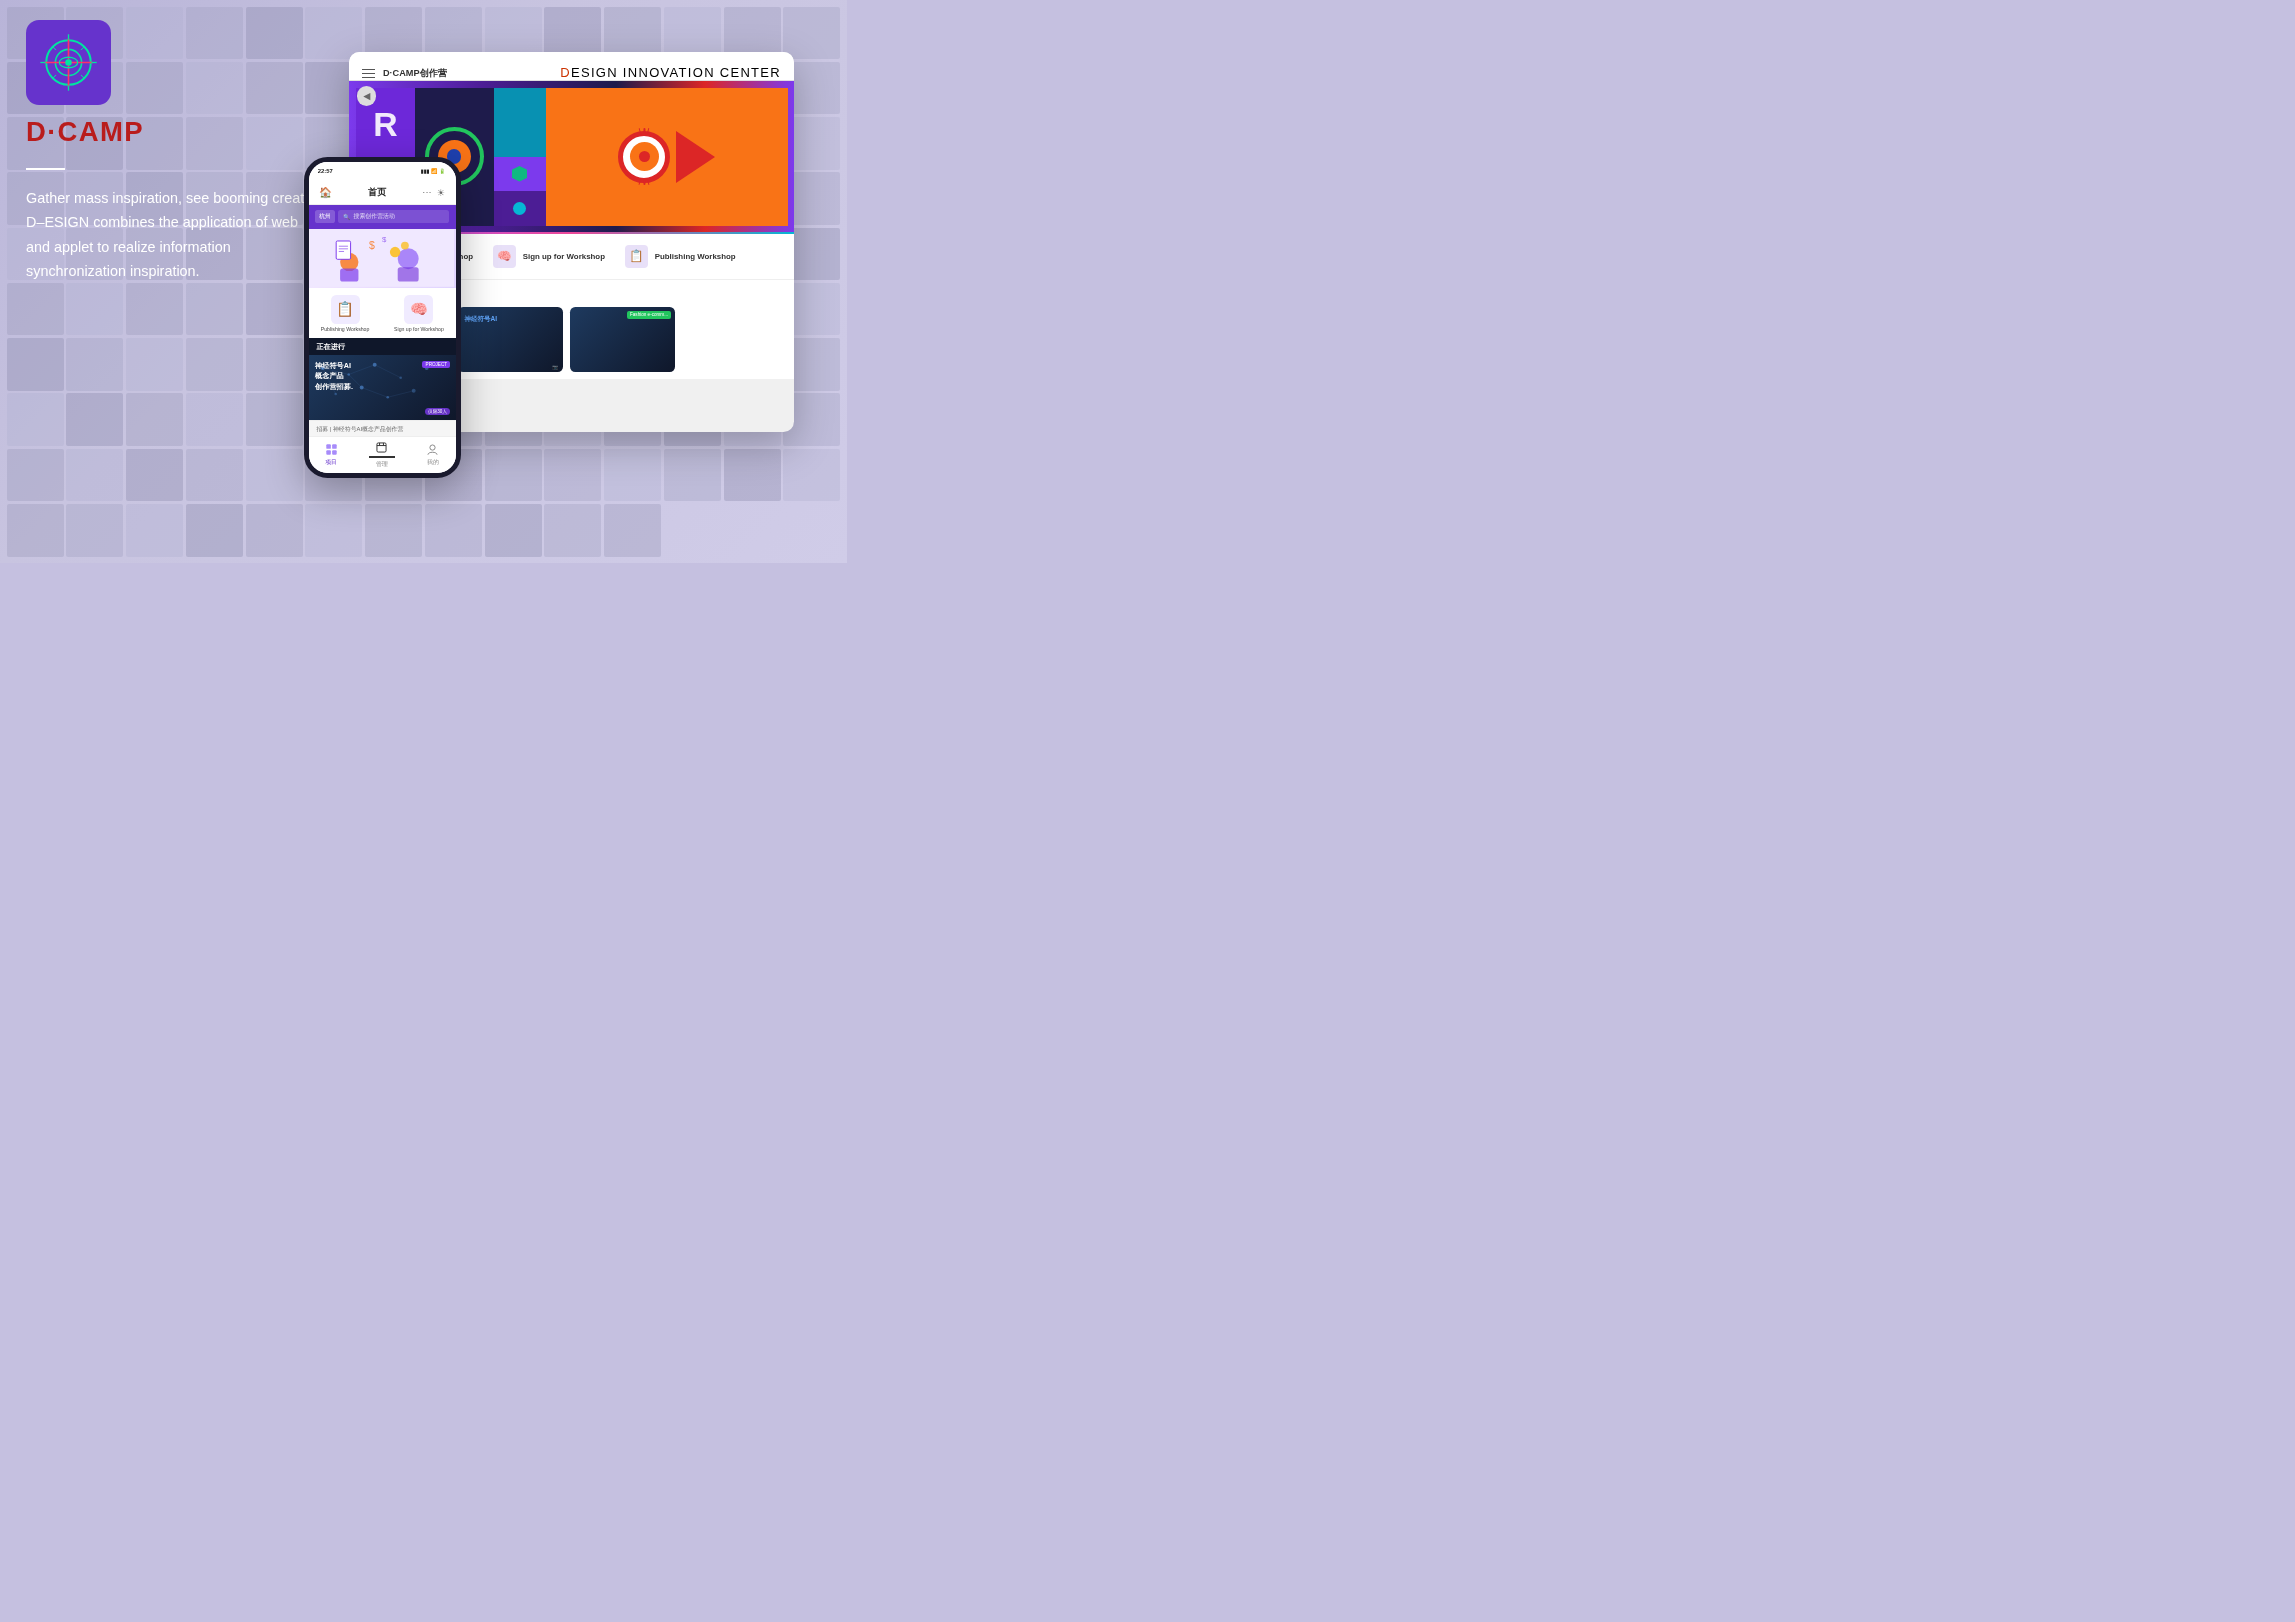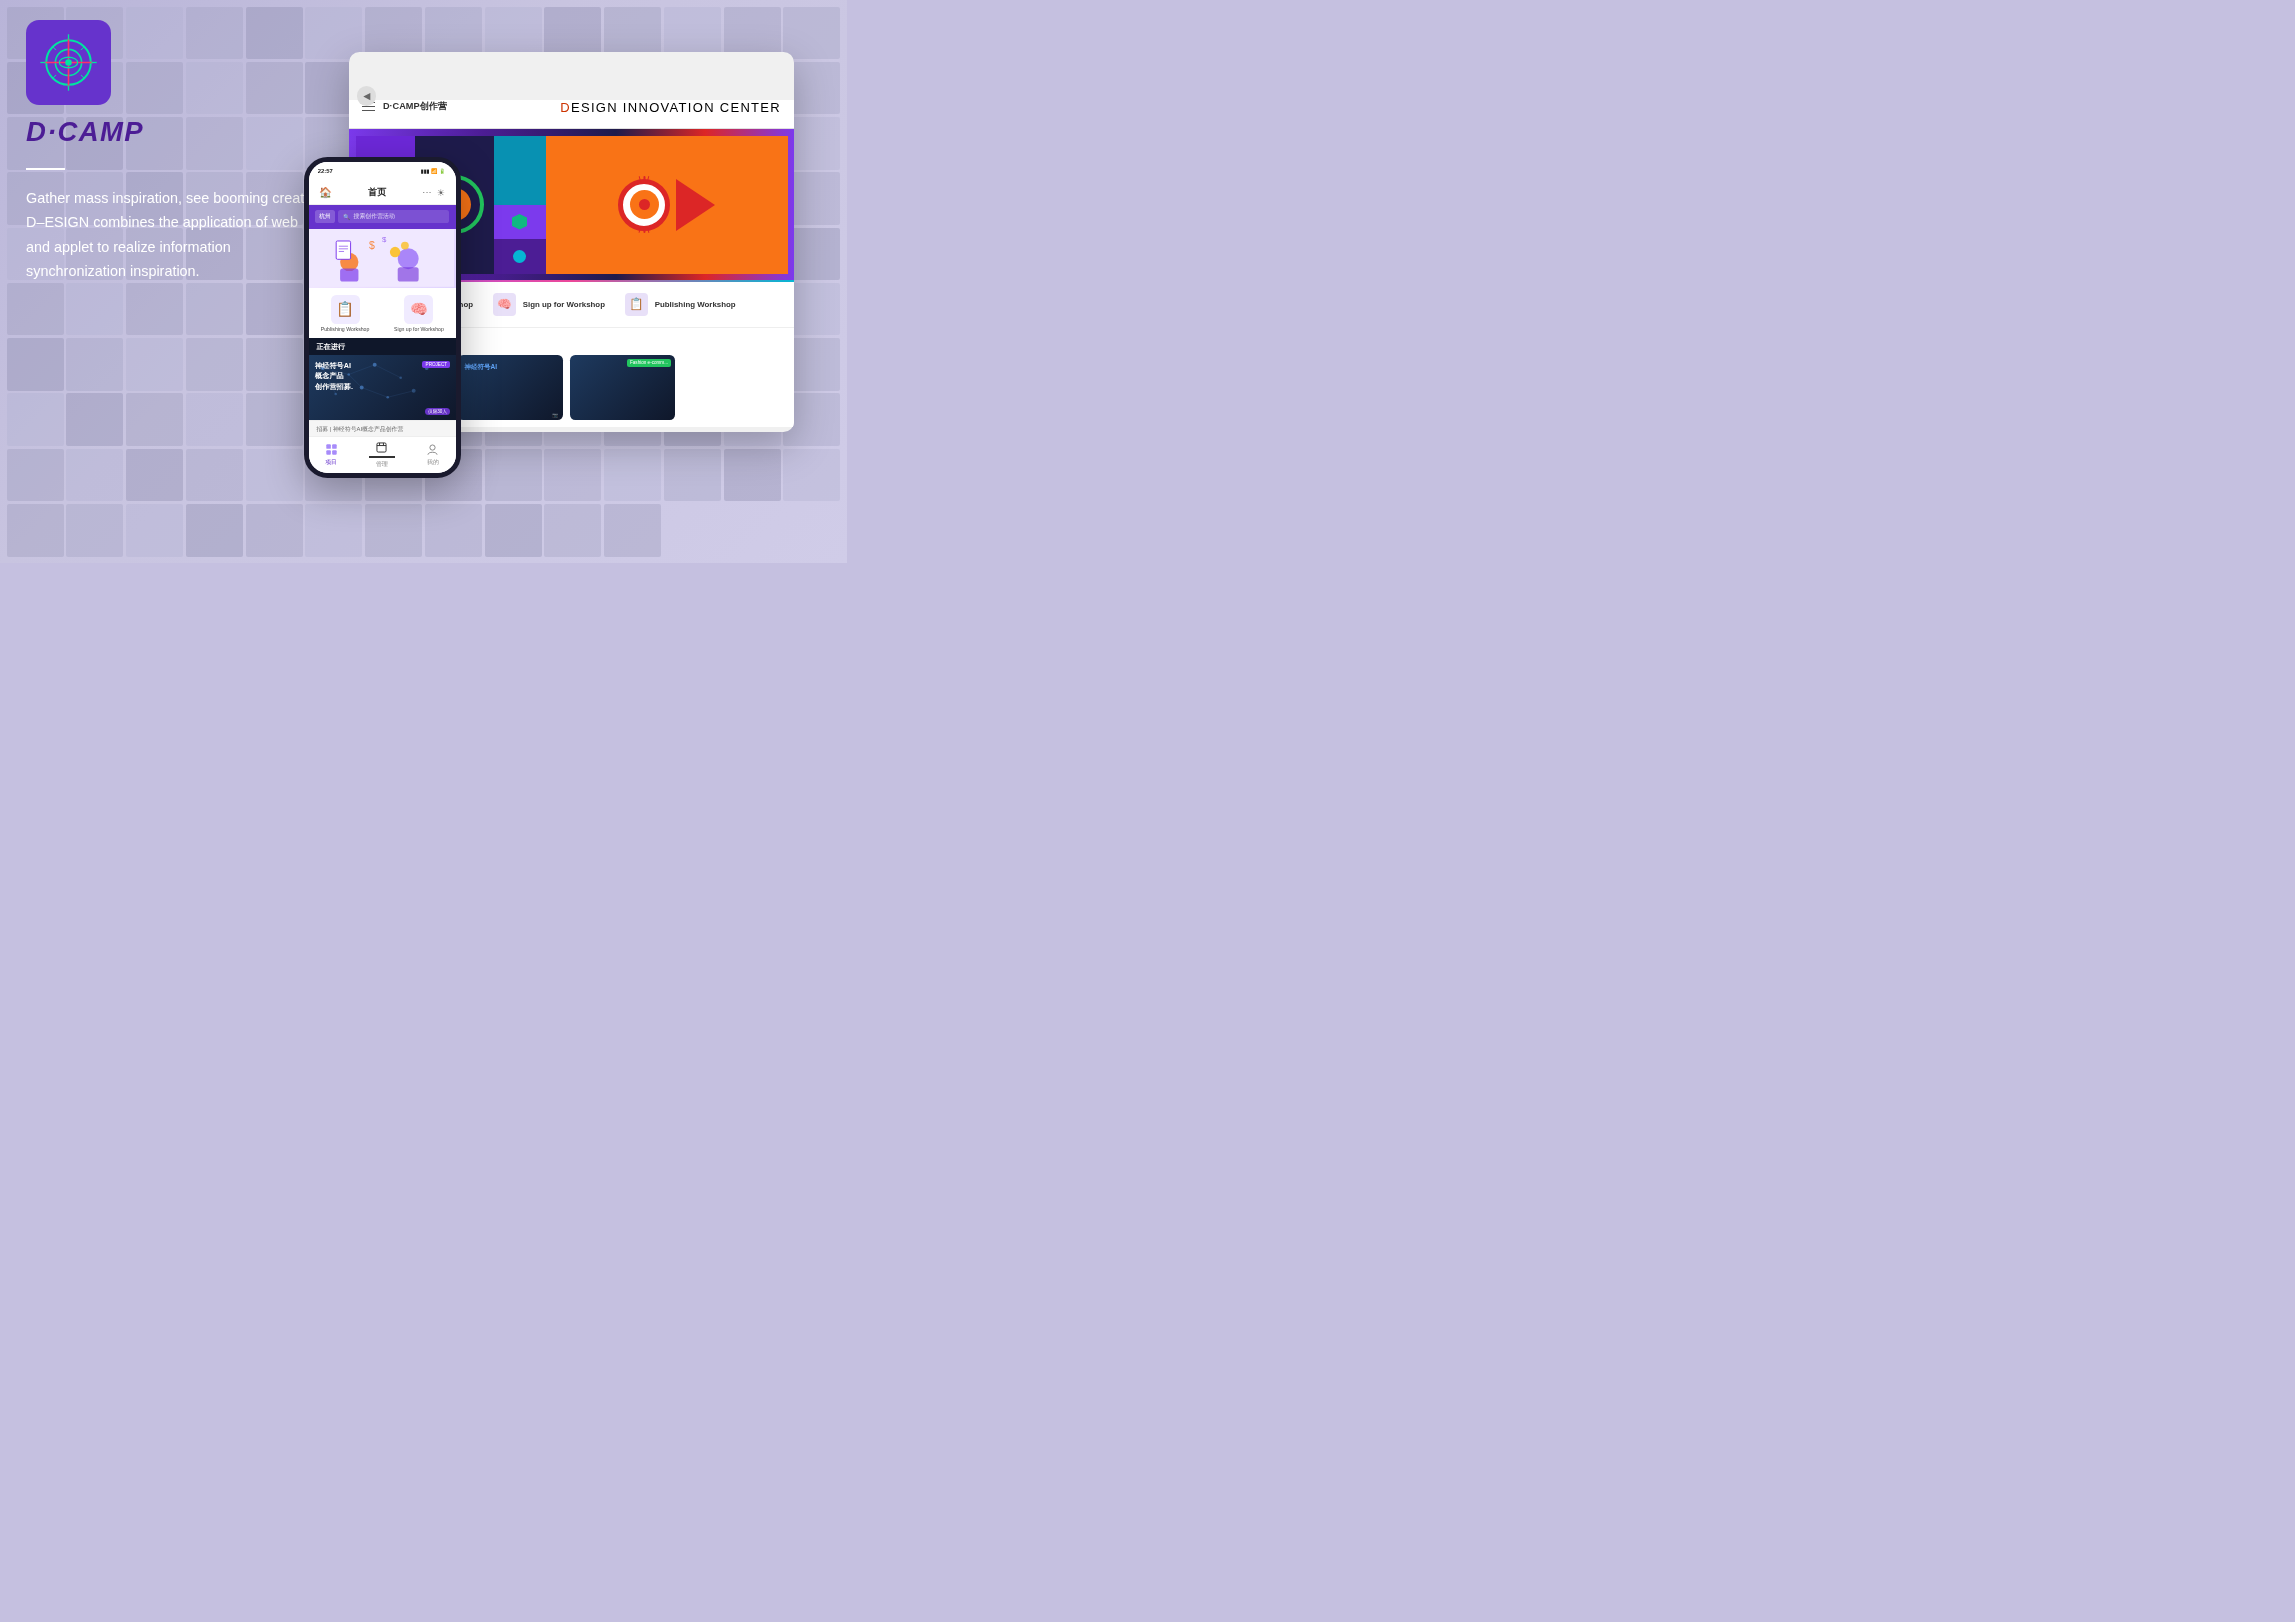--- a/index.html
+++ b/index.html
@@ -67,24 +67,23 @@
     }
     .logo-icon {
       width: 59px;
       height: 59px;
     }
 
     
     .brand-name {
       font-size: 27.5px;
       font-weight: 800;
-      color: #4c1d95;
+      color: #b91c1c;
       letter-spacing: 1.3px;
       margin-bottom: 19.6px;
-      font-style: italic;
     }
 
     
     .divider-line {
       width: 39px;
       height: 2px;
       background: white;
       margin-bottom: 15.7px;
     }
 
@@ -117,25 +116,24 @@
       background: #f0f0f0;
       border-radius: 10.5px;
       box-shadow: 0 13px 39px rgba(0,0,0,0.25);
       overflow: hidden;
       z-index: 20;
     }
     .tablet-top-bar {
       height: 29px;
       background: white;
       display: flex;
-      align-items: flex-start;
+      align-items: flex-end;
       justify-content: space-between;
       padding: 0 13px;
       border-bottom: 0.7px solid #e0e0e0;
-      margin-top: 48px;
     }
     .tablet-menu-icon {
       display: flex;
       flex-direction: column;
       gap: 2.6px;
     }
     .tablet-menu-icon span {
       display: block;
       width: 13px;
       height: 1.3px;

